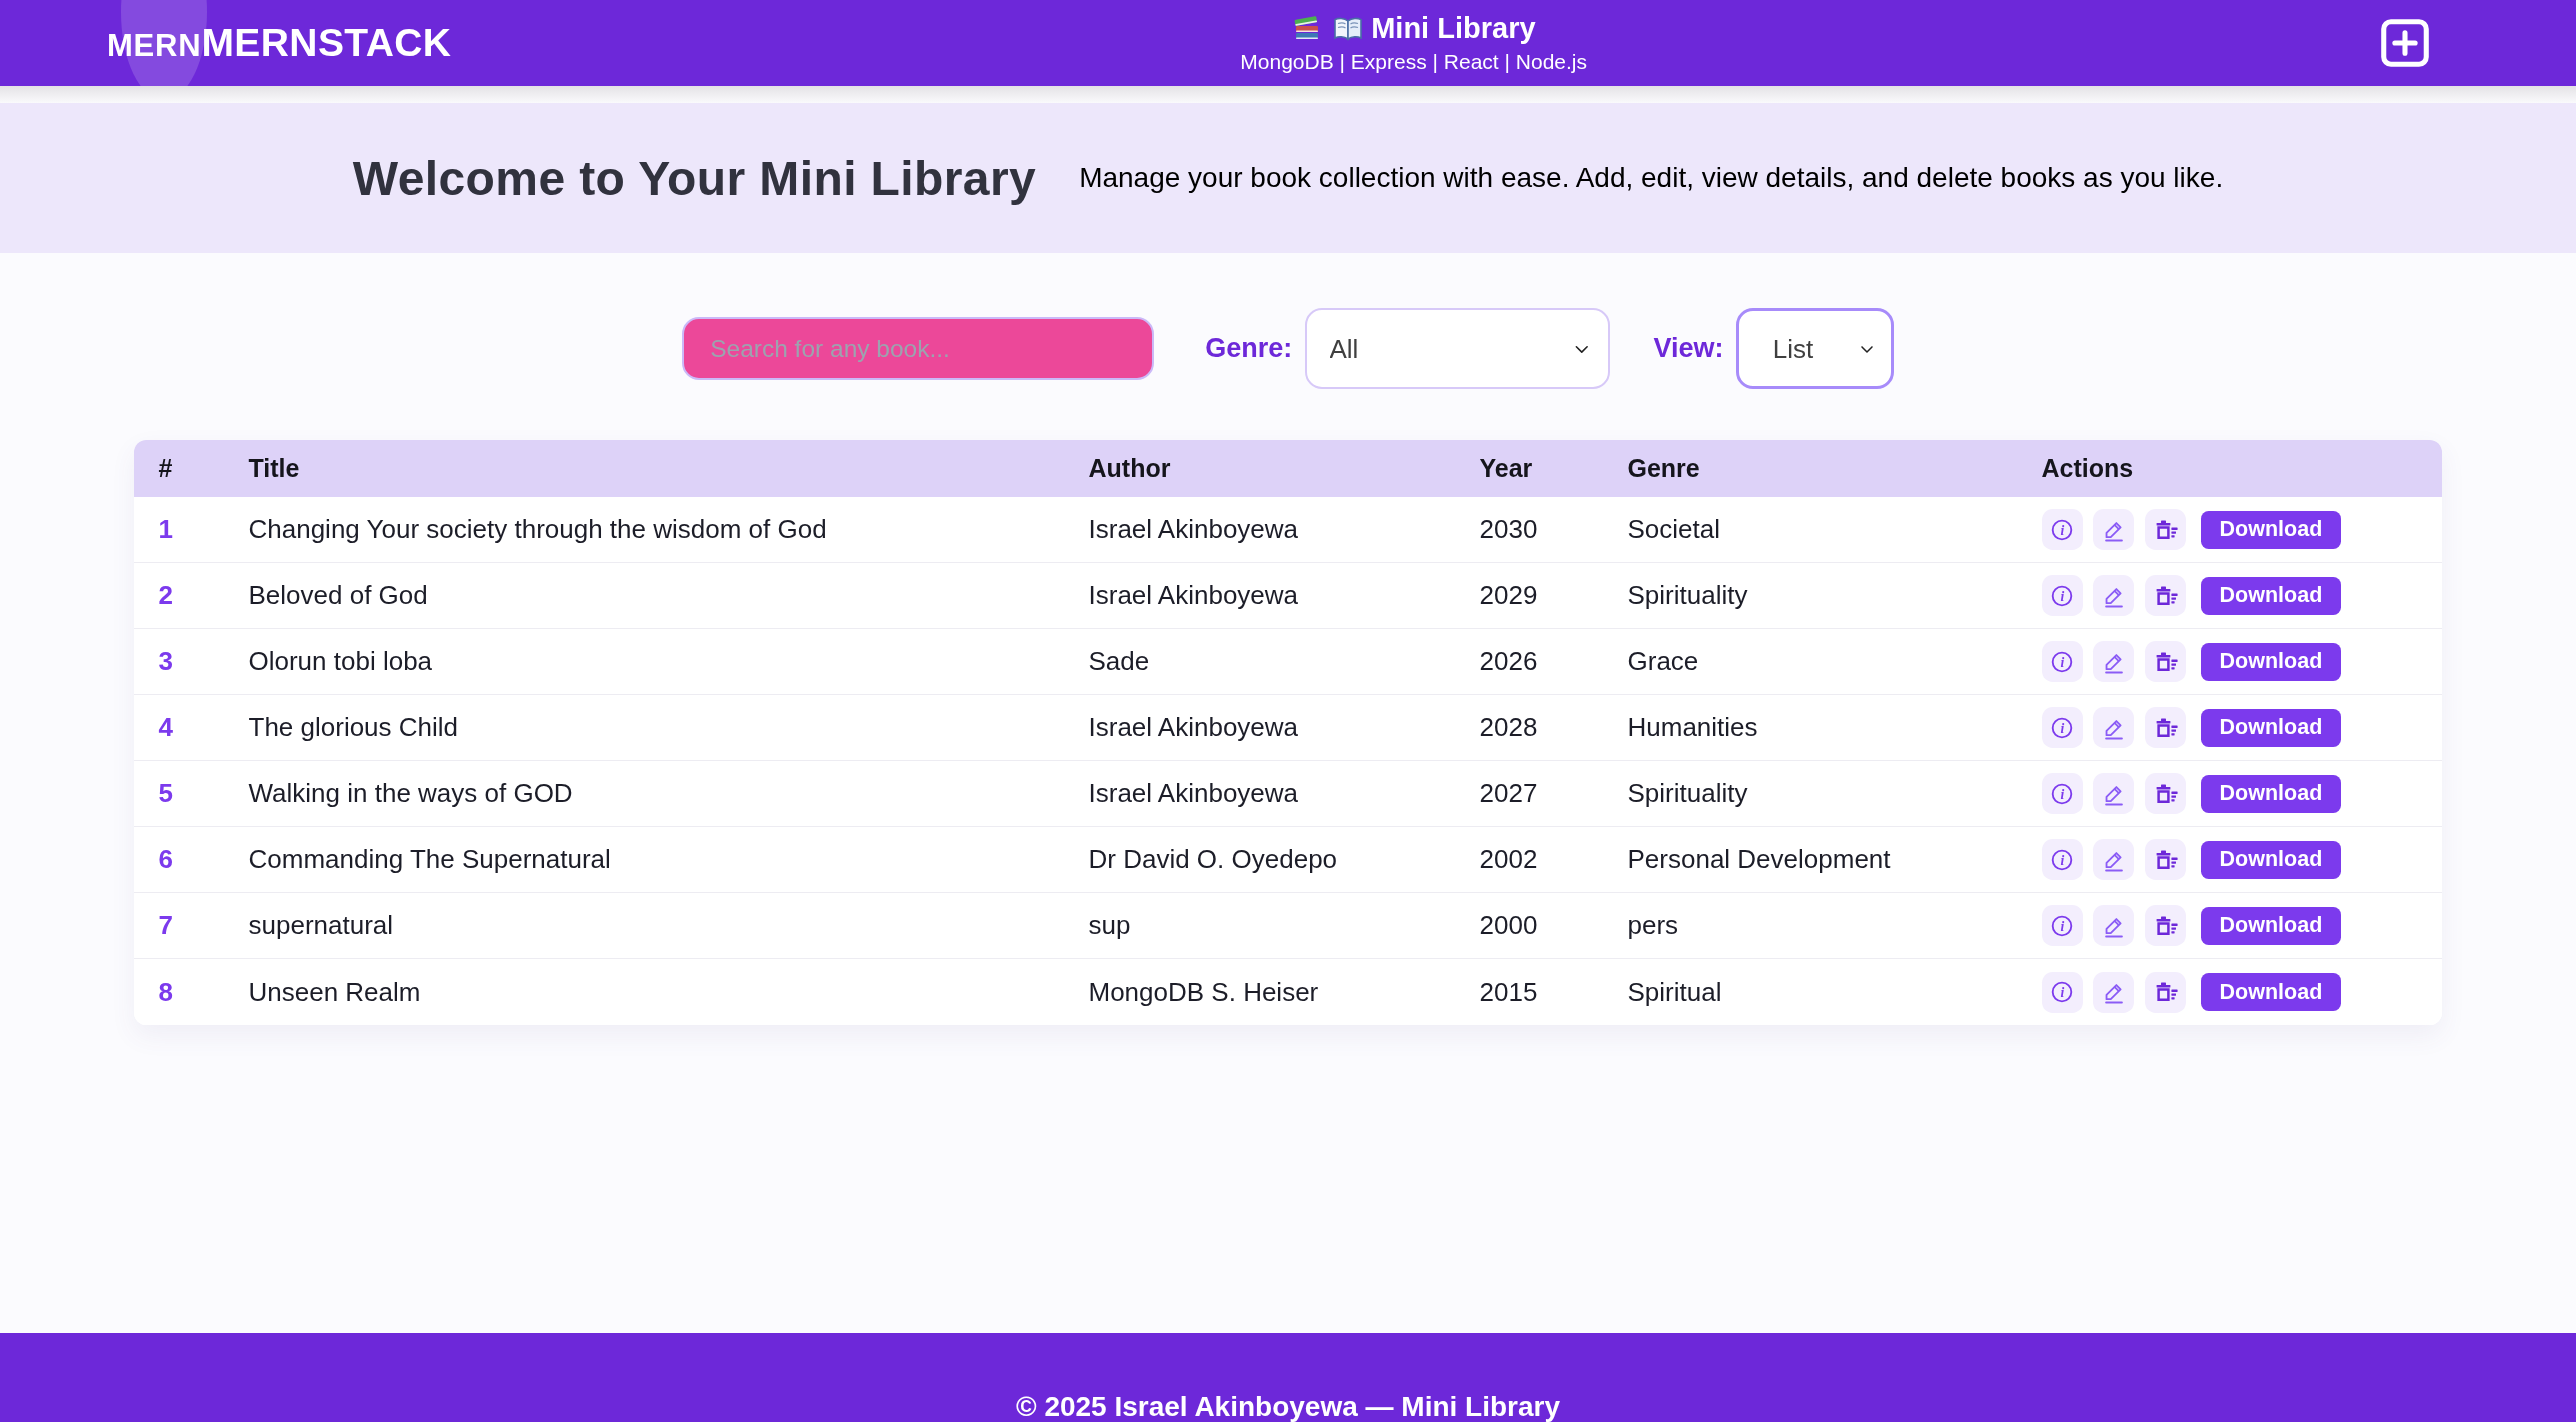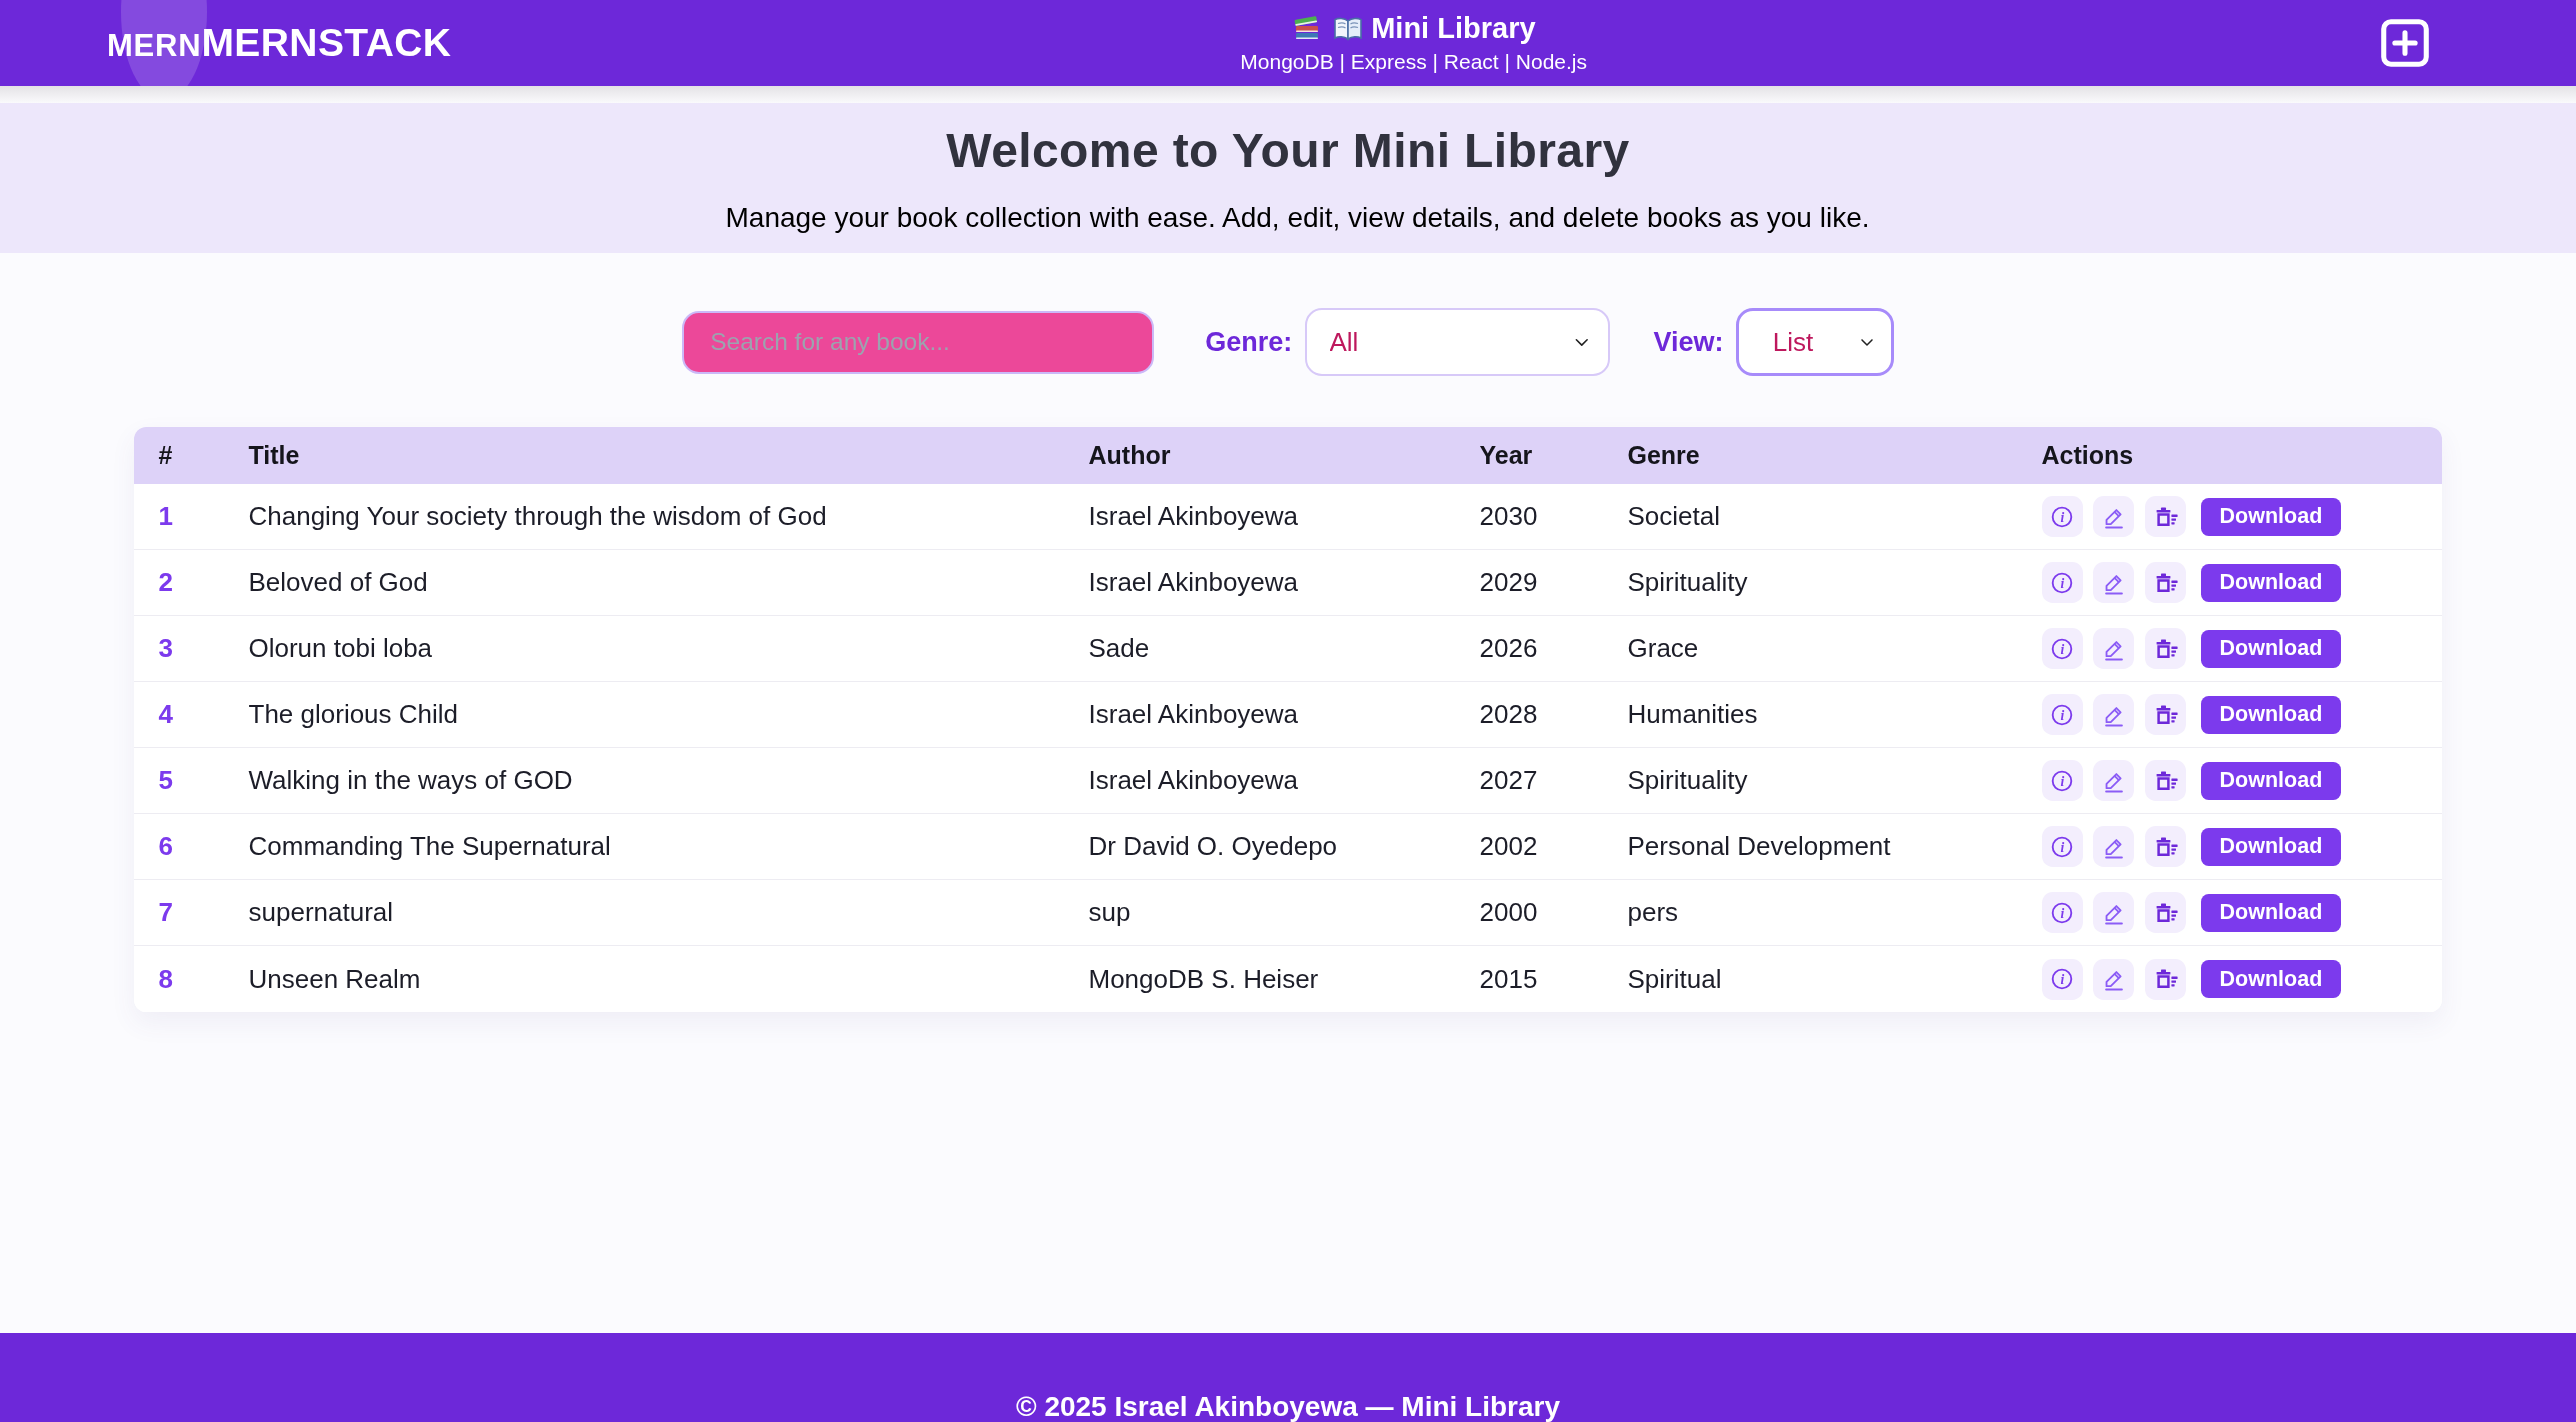--- a/index.html
+++ b/index.html
@@ -38,42 +38,42 @@
   .nav-title-row{display:flex;align-items:center;gap:7.7px;font-size:29px;font-weight:700;text-align:center;}
   .nav-title-row svg{display:block;}
   .nav-subtitle{font-size:21px;margin-top:4.6px;font-weight:400;}
   .add-btn{
     width:58px;height:58px;background:transparent;border:none;cursor:pointer;
     display:flex;align-items:center;justify-content:center;padding:0;
   }
   
   .hero{
     height:150px;background:var(--purple-light);
-    display:flex;flex-direction:column;align-items:center;justify-content:center;
+    display:flex;align-items:center;justify-content:center;
     gap:24px;flex-shrink:0;
   }
   .hero h1{font-size:48px;font-weight:800;color:#31323E;letter-spacing:0.4px;}
   .hero p{font-size:28px;color:#000000;margin-left:19px;}
   
   .controls{
     margin-top:55px;display:flex;align-items:center;justify-content:center;flex-shrink:0;
   }
   .search-input{
     width:472px;height:63px;border:2.3px solid #CBB9F8;border-radius:17px;
     font-size:24.5px;padding:0 26px;color:#1C1D28;outline:none;background:#ec4899;
     font-family:"Liberation Sans", sans-serif;
   }
   .search-input::placeholder{color:#9CA3AF;}
   .ctl-label{font-size:27px;font-weight:700;color:var(--purple-deep);}
   .lbl-genre{margin-left:51px;margin-right:12.3px;}
   .lbl-view{margin-left:44px;margin-right:12.3px;}
   .select-wrap{position:relative;display:inline-block;}
   .select-wrap select{
     appearance:none;-webkit-appearance:none;-moz-appearance:none;
-    height:68px;border-radius:17px;background:#fff;font-size:26px;color:#be185d;
+    height:81px;border-radius:17px;background:#fff;font-size:26px;color:#404040;
     padding:0 54px 0 23px;outline:none;cursor:pointer;
     font-family:"Liberation Sans", sans-serif;
   }
   .genre-select{width:305px;border:2.3px solid #D7C9F8;}
   .view-select{width:158px;border:3.8px solid #A78BFA;border-radius:15.3px;padding-left:34px !important;}
   .select-chevron{position:absolute;right:17px;top:50%;transform:translateY(-50%);pointer-events:none;}
   
   .table-card{
     width:2308px;margin:51px auto 0;background:#fff;border-radius:12.3px;
     overflow:hidden;box-shadow:0 10.7px 26px rgba(90,70,140,0.07);flex-shrink:0;

